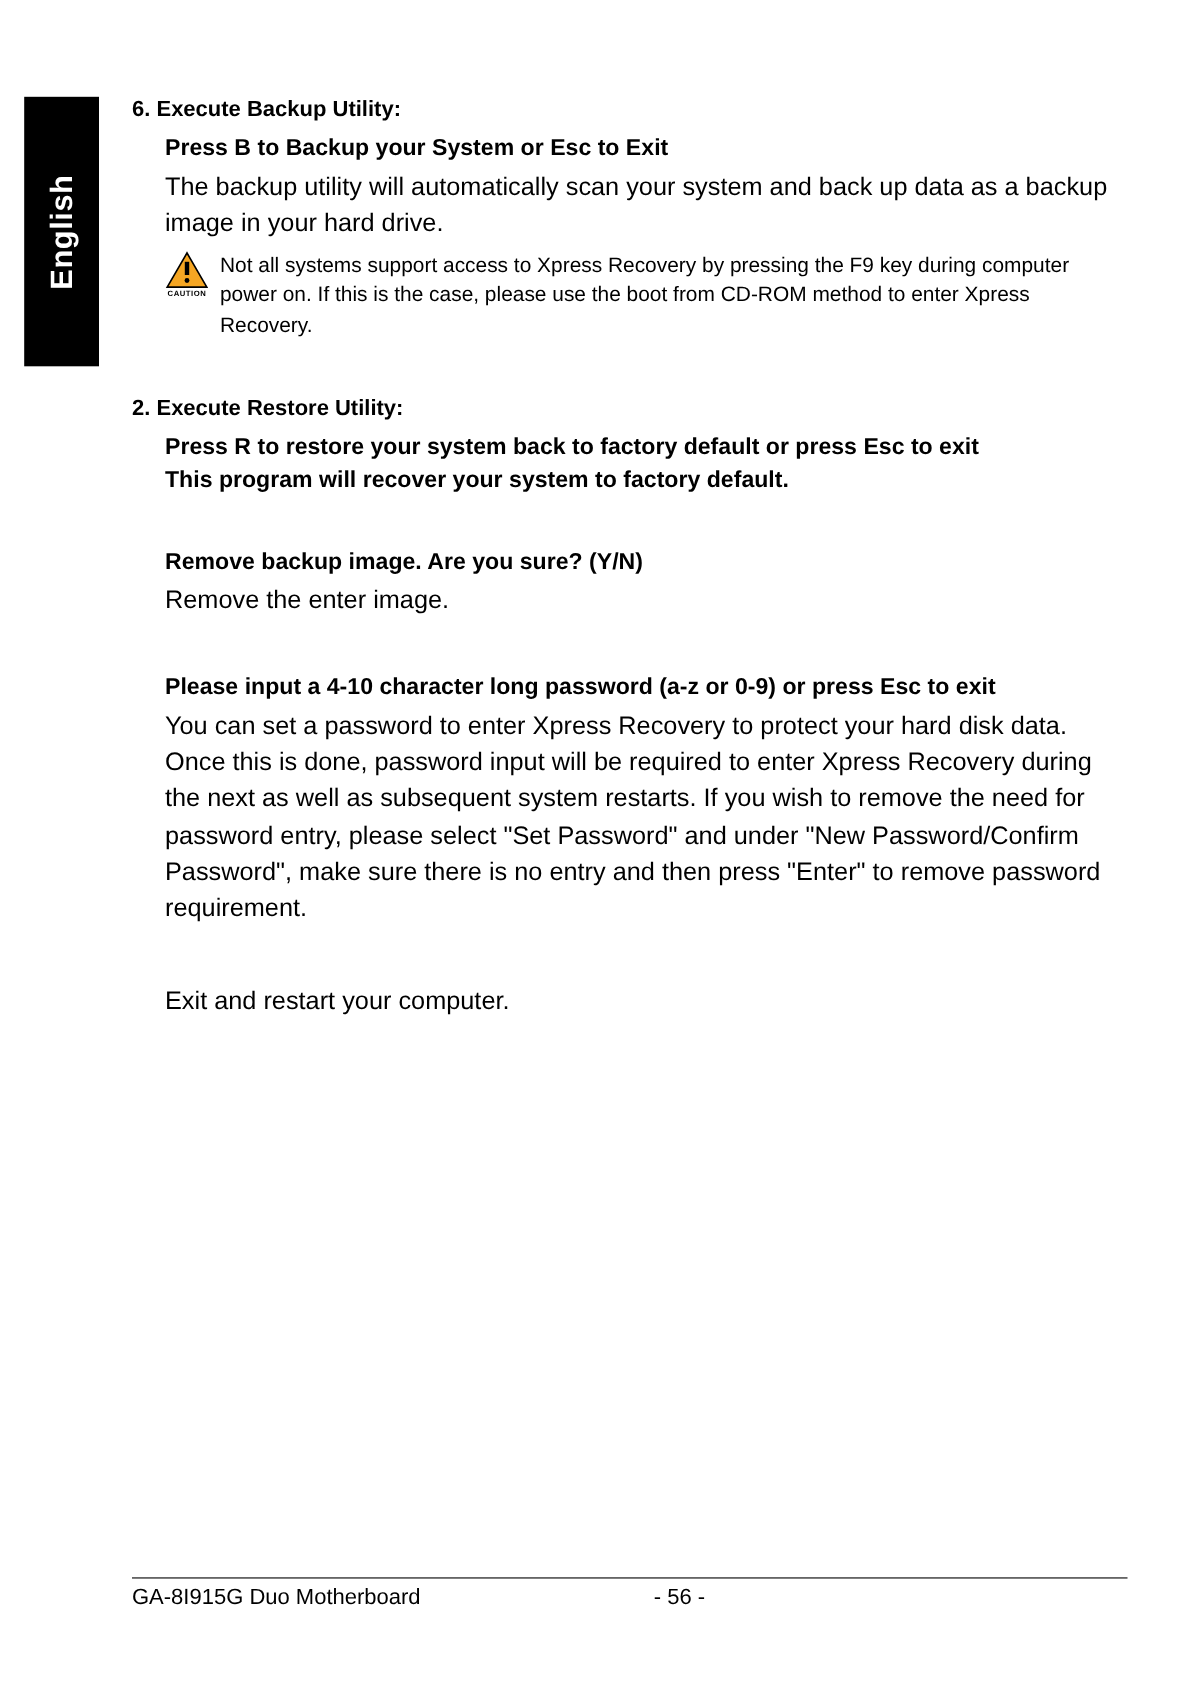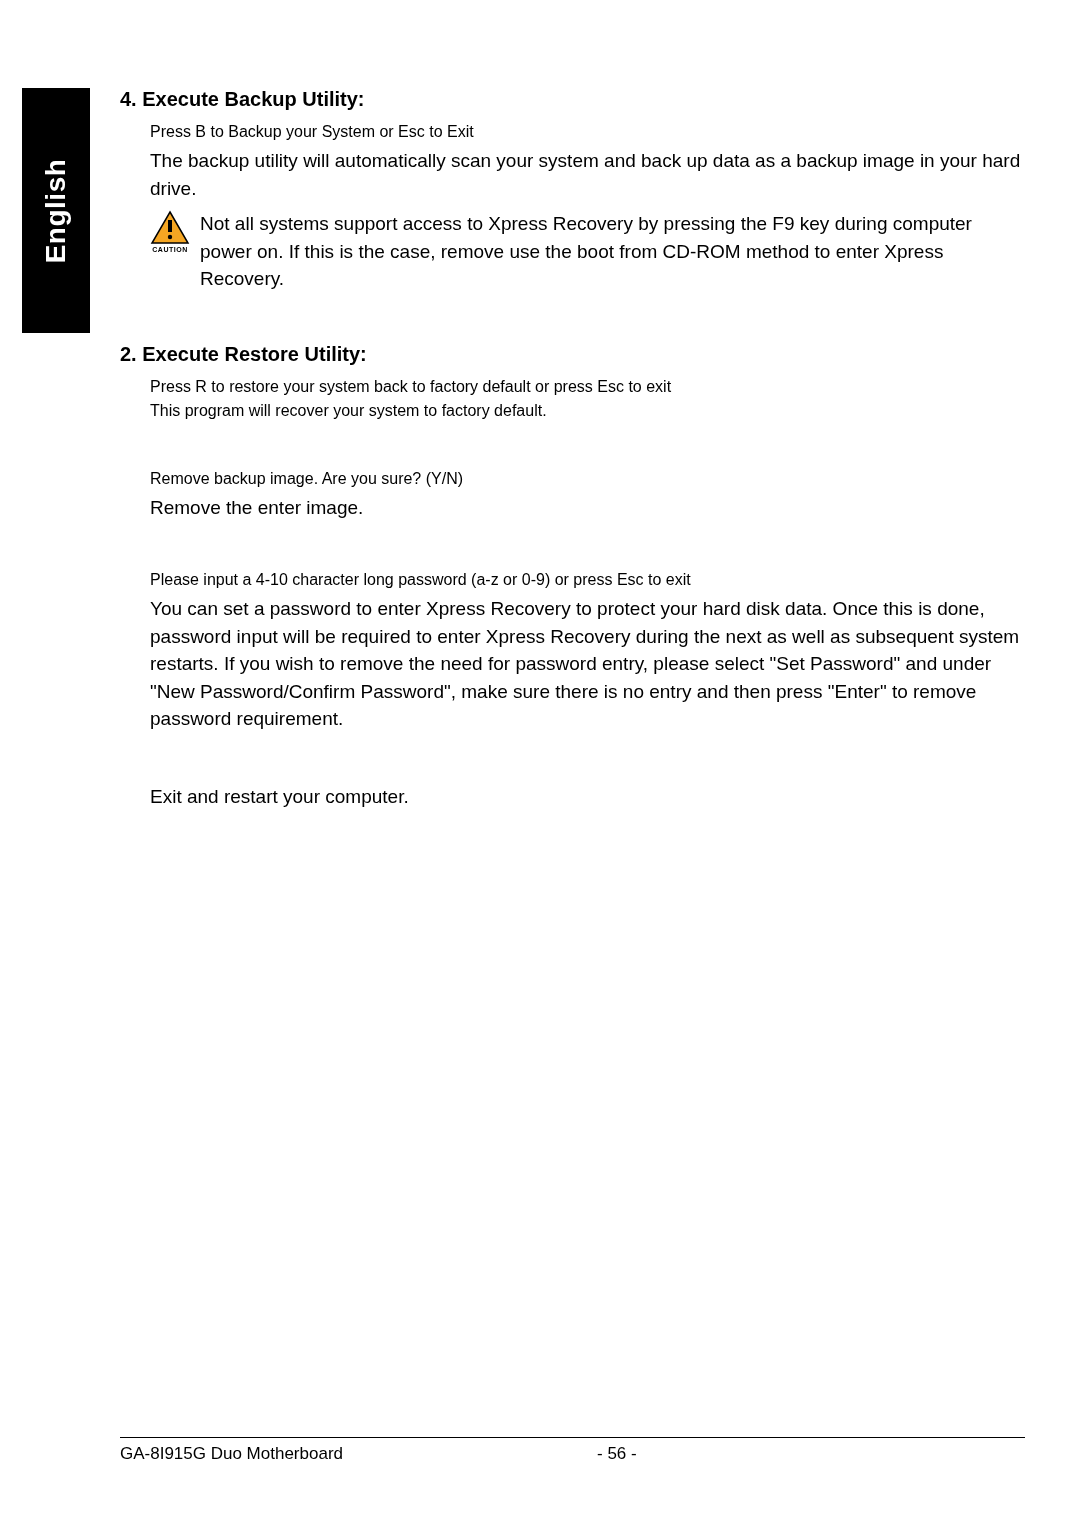--- a/index.html
+++ b/index.html
@@ -49,26 +49,26 @@
     }
     .section-title {
       font-size: 20px;
       font-weight: bold;
       margin-bottom: 12px;
     }
     .sub-section {
       margin-left: 30px;
     }
     .sub-title {
-      font-size: 16px;
-      font-weight: normal;
+      font-size: 21px;
+      font-weight: bold;
       margin-bottom: 6px;
     }
     .body-text {
-      font-size: 19px;
+      font-size: 23px;
       line-height: 1.45;
       font-weight: normal;
     }
     .caution-block {
       display: flex;
       align-items: flex-start;
       margin-top: 8px;
     }
     .caution-icon {
       flex-shrink: 0;
@@ -93,56 +93,55 @@
       bottom: 65px;
       left: 120px;
       right: 55px;
     }
     .footer-line {
       border-top: 1.5px solid #000;
       margin-bottom: 6px;
     }
     .footer-row {
       display: flex;
-      font-size: 17px;
-      gap: 42px;
+      font-size: 20px;
     }
     .footer-product {
       flex: 0 0 auto;
     }
     .footer-page {
       margin-left: 212px;
     }
   </style>
 </head>
 <body>
 
 <div class="page">
 
   <div class="language-tab">
     <div class="language-text">English</div>
   </div>
 
   <div class="content">
 
     <div class="section">
-      <div class="section-title">4. Execute Backup Utility:</div>
+      <div class="section-title">6. Execute Backup Utility:</div>
       <div class="sub-section">
         <div class="sub-title">Press B to Backup your System or Esc to Exit</div>
         <div class="body-text">The backup utility will automatically scan your system and back up data as a backup image in your hard drive.</div>
         <div class="caution-block">
           <div class="caution-icon">
             <svg width="40" height="35" viewBox="0 0 40 35">
               <polygon points="20,2 38,33 2,33" fill="#f5a623" stroke="#000" stroke-width="1.5"></polygon>
               <rect x="18" y="10" width="4" height="12" fill="#000"></rect>
               <circle cx="20" cy="27" r="2.2" fill="#000"></circle>
             </svg>
             <div class="caution-label">CAUTION</div>
           </div>
-          <div class="caution-text">Not all systems support access to Xpress Recovery by pressing the F9 key during computer power on. If this is the case, remove use the boot from CD-ROM method to enter Xpress Recovery.</div>
+          <div class="caution-text">Not all systems support access to Xpress Recovery by pressing the F9 key during computer power on. If this is the case, please use the boot from CD-ROM method to enter Xpress Recovery.</div>
         </div>
       </div>
     </div>
 
     <div class="section">
       <div class="section-title">2. Execute Restore Utility:</div>
       <div class="sub-section">
         <div class="sub-title">Press R to restore your system back to factory default or press Esc to exit</div>
         <div class="sub-title">This program will recover your system to factory default.</div>
       </div>

